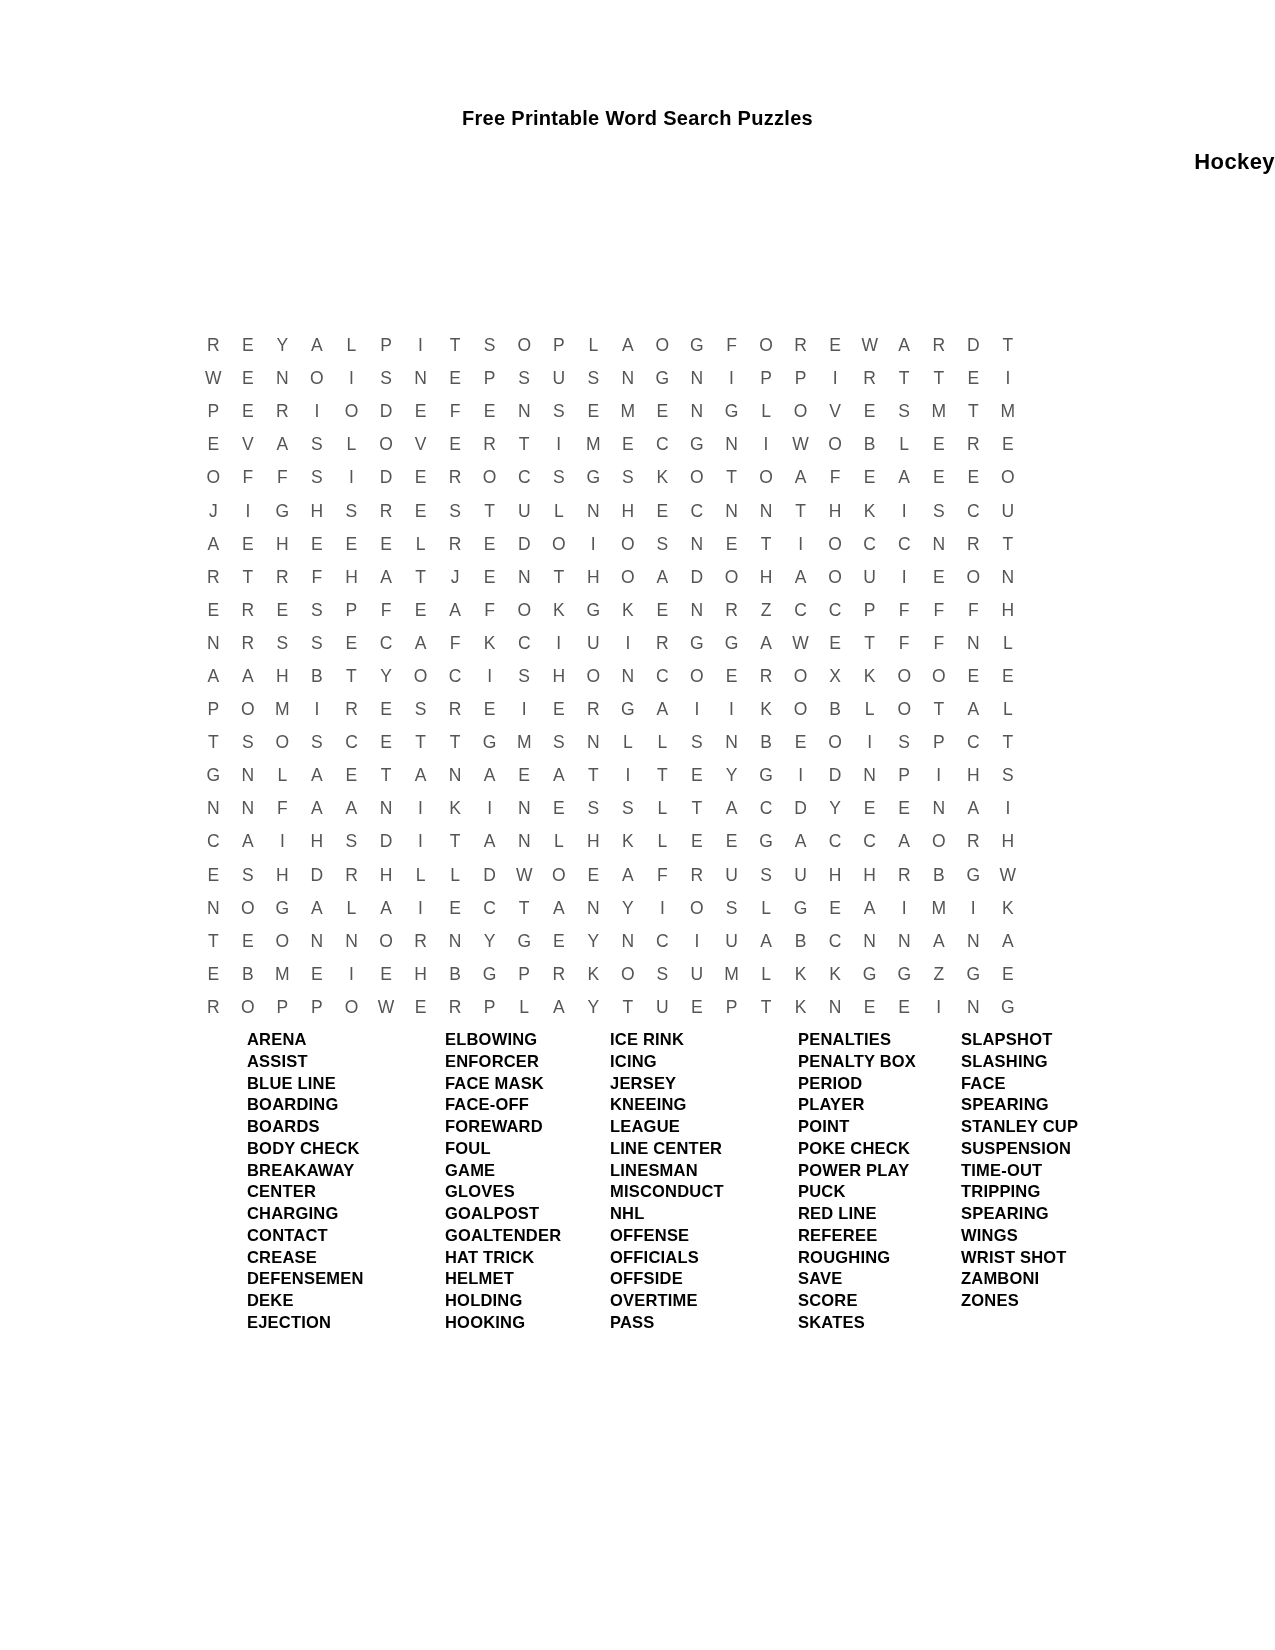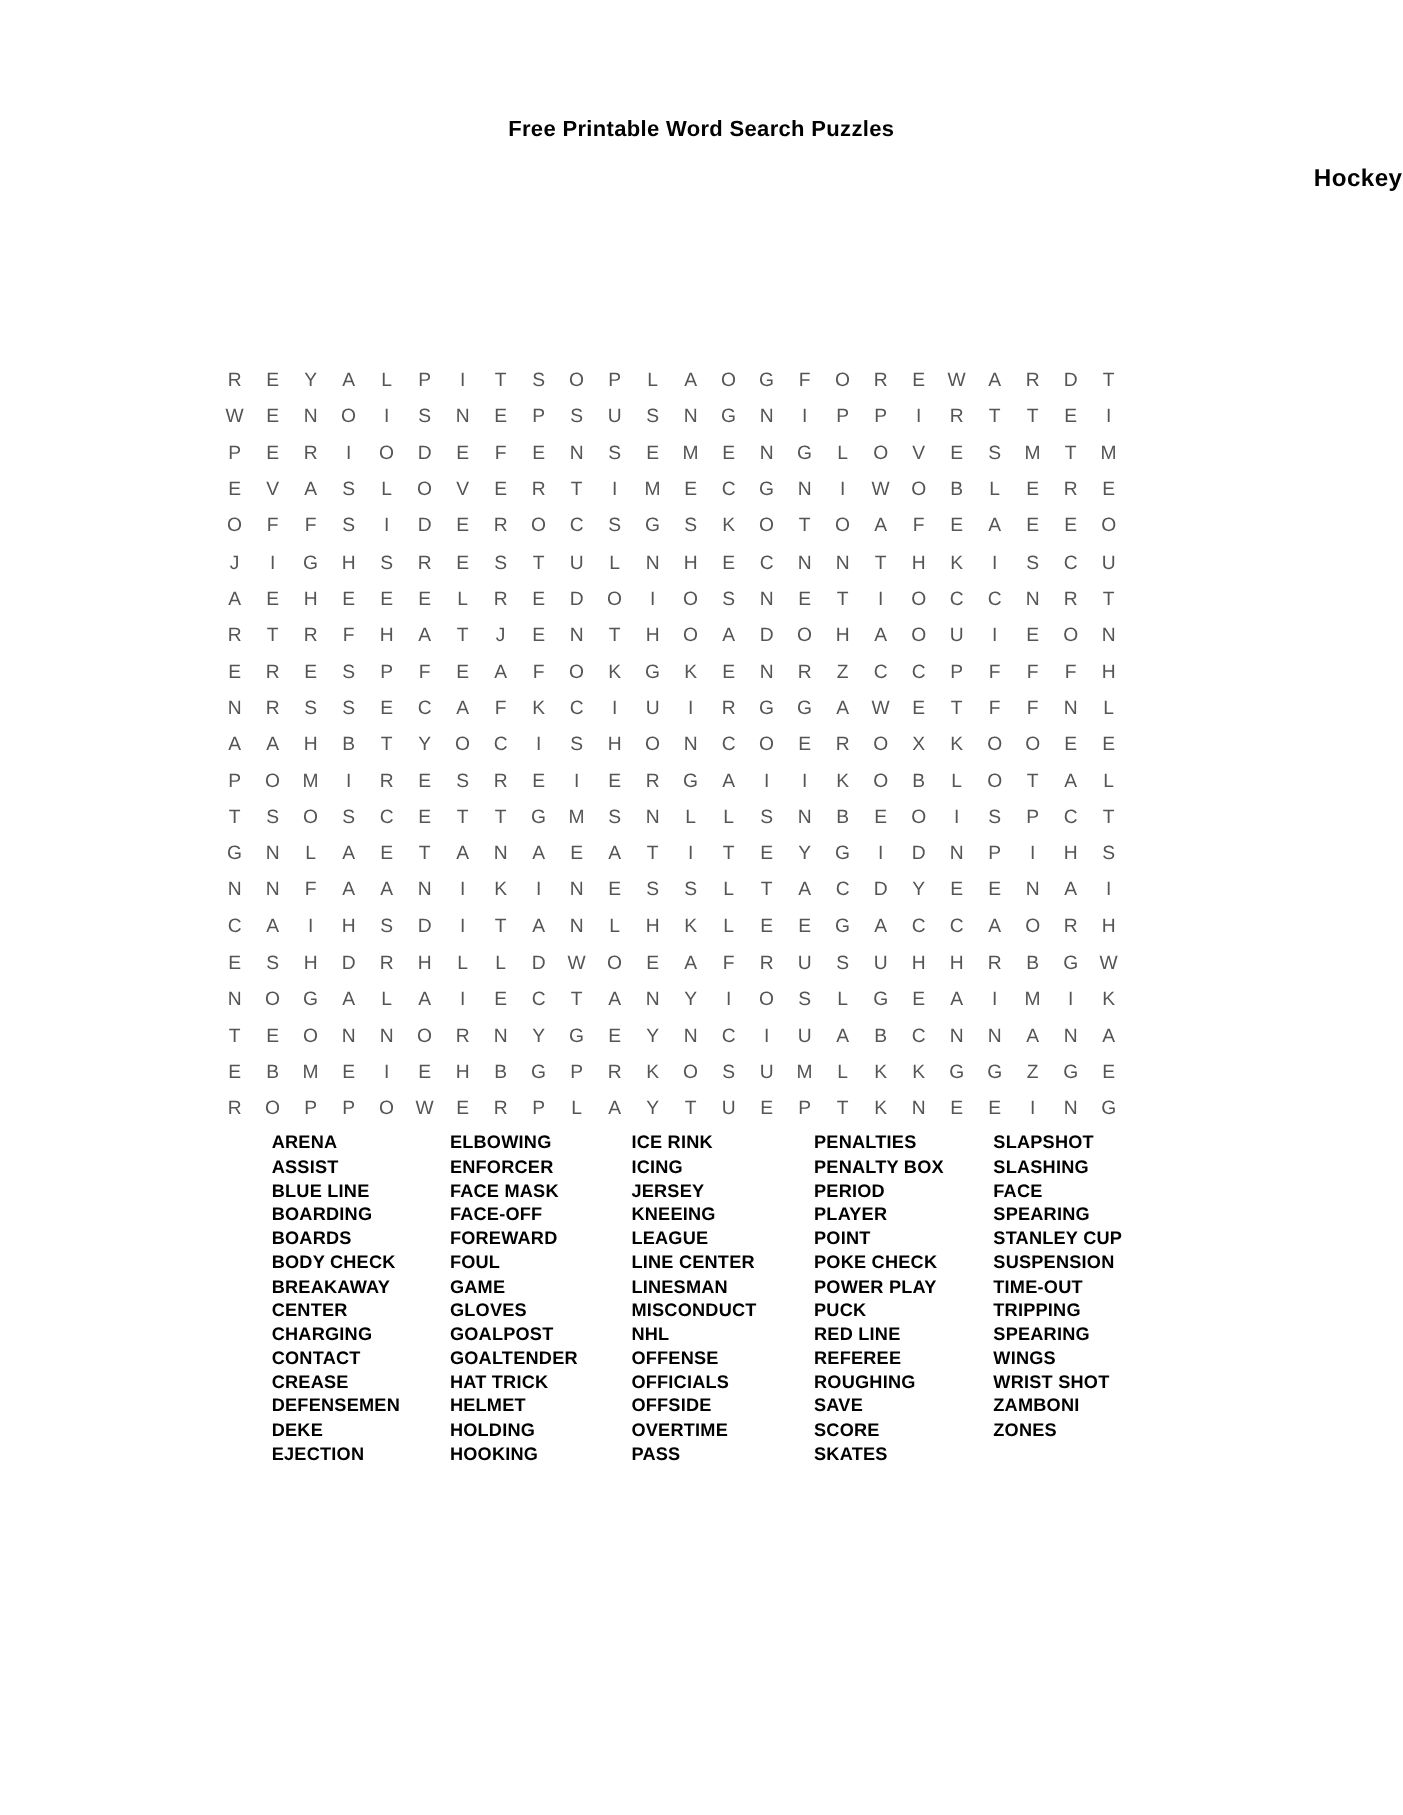--- a/index.html
+++ b/index.html
@@ -38,23 +38,23 @@
     font-size: 17.5px;
     color: #555555;
   }
   .words {
     position: absolute; left: 247px; top: 1029px;
     display: flex;
     gap: 17px;
   }
   .word-col { }
   .word-col:nth-child(1) { width: 145px; }
-  .word-col:nth-child(2) { width: 148px; }
+  .word-col:nth-child(2) { width: 148px; margin-left: 36px; }
   .word-col:nth-child(3) { width: 149px; }
-  .word-col:nth-child(4) { width: 146px; }
+  .word-col:nth-child(4) { width: 146px; margin-left: 22px; }
   .word-col:nth-child(5) { width: 160px; }
   .word {
     font-size: 16.5px; line-height: 21.75px;
     font-weight: 600; letter-spacing: 0.2px;
     white-space: nowrap;
   }
 </style>
 </head>
 <body>
 

